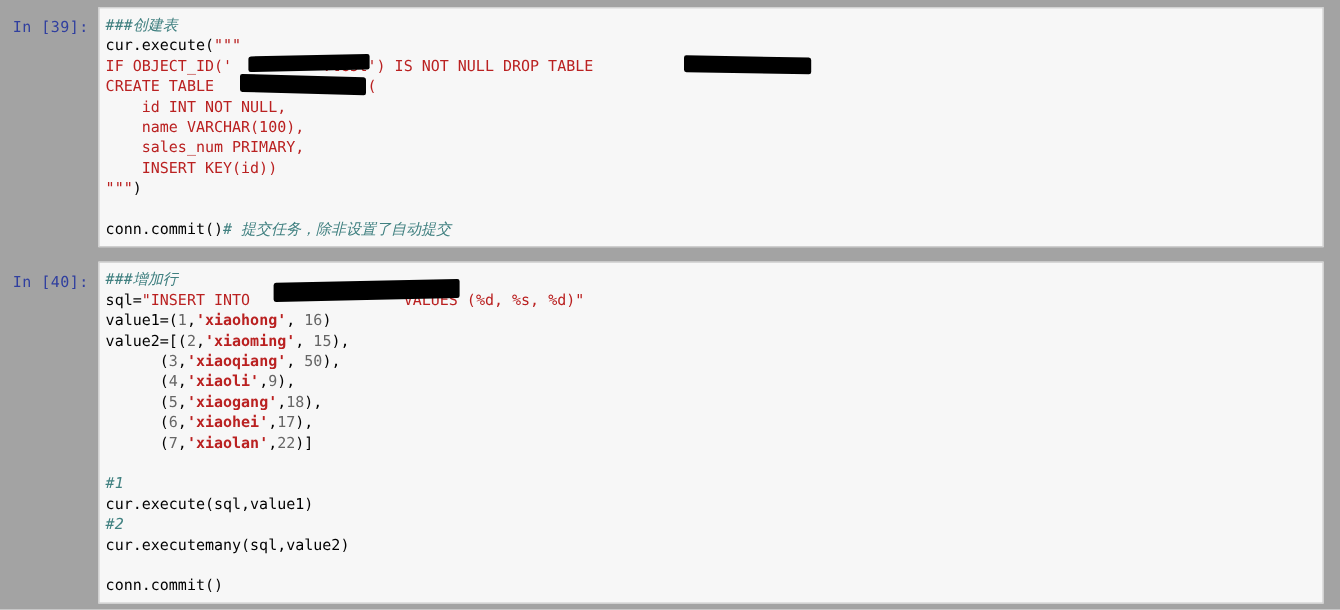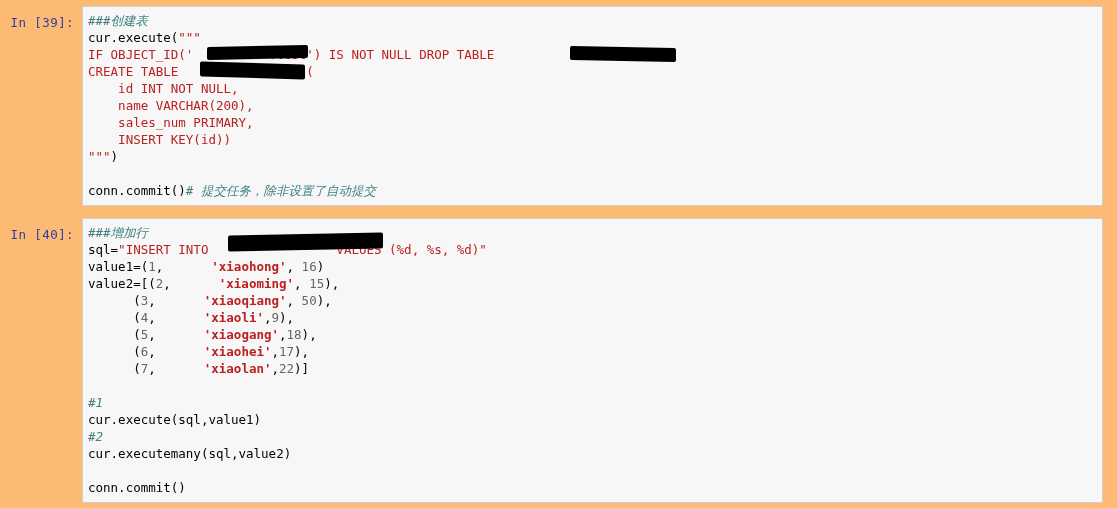--- a/index.html
+++ b/index.html
@@ -10,21 +10,21 @@
   body {
     width: 1117px;
     height: 508px;
     font-family: "DejaVu Sans Mono", "Liberation Mono", monospace;
     overflow: hidden;
   }
   .notebook {
     position: relative;
     width: 1117px;
     height: 508px;
-    background: #fdba74;
+    background: #a3a3a3;
   }
 
   
   .cell-row {
     display: flex;
     align-items: flex-start;
     width: 1117px;
     box-sizing: border-box;
   }
   .cell-row.first { padding-top: 6px; }
@@ -63,21 +63,21 @@
     font-size: 12.5px;
     line-height: 17px;
     color: #000000;
     white-space: pre;
     letter-spacing: 0px;
   }
 
   
   .c  { color: #408080; font-style: italic; margin-top: 24px; }      
   .s  { color: #BA2121; }                          
-  .sb { color: #BA2121; font-weight: bold; margin-left: 48px; }       
+  .sb { color: #BA2121; font-weight: bold; }       
   .n  { color: #666666; }                          
   .p  { color: #000000; margin-top: 32px; }                          
 
   
   .redact {
     position: absolute;
     background: #000000;
     border-radius: 2px;
   }
   .redact.r1 { left: 124px; top: 39px;  width: 101px; height: 13px; transform: skewY(-1.2deg); }
@@ -91,21 +91,21 @@
 <div class="notebook">
 
   <div class="cell-row first">
     <div class="prompt">In [39]:</div>
     <div class="input-area">
       <pre class="code" id="code-0"><span class="c">###创建表</span>
 <span class="p">cur.execute(</span><span class="s">"""</span>
 <span class="s">IF OBJECT_ID('</span><span class="p">          </span><span class="s">.test') IS NOT NULL DROP TABLE </span><span class="p">           </span><span class="s">test</span>
 <span class="s">CREATE TABLE </span><span class="p">          </span><span class="s">.test (</span>
 <span class="s">    id INT NOT NULL,</span>
-<span class="s">    name VARCHAR(200),</span>
+<span class="s">    name VARCHAR(100),</span>
 <span class="s">    sales_num PRIMARY,</span>
 <span class="s">    INSERT KEY(id))</span>
 <span class="s">"""</span><span class="p">)</span>
 <span class="p"></span>
 <span class="p">conn.commit()</span><span class="c"># 提交任务，除非设置了自动提交</span></pre>
       <span class="redact r1"></span>
       <span class="redact r2"></span>
       <span class="redact r3"></span>
     </div>
   </div>

